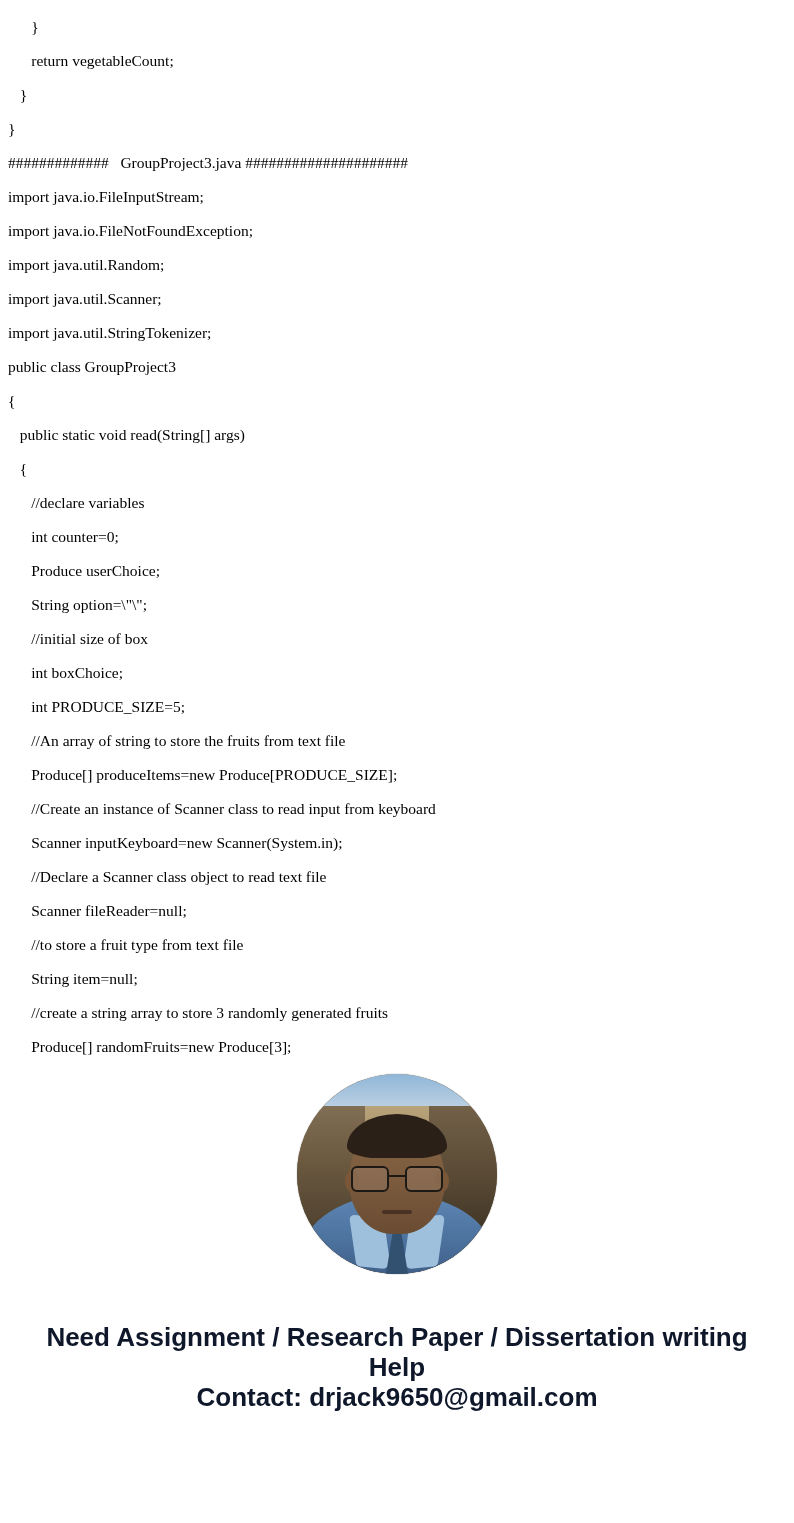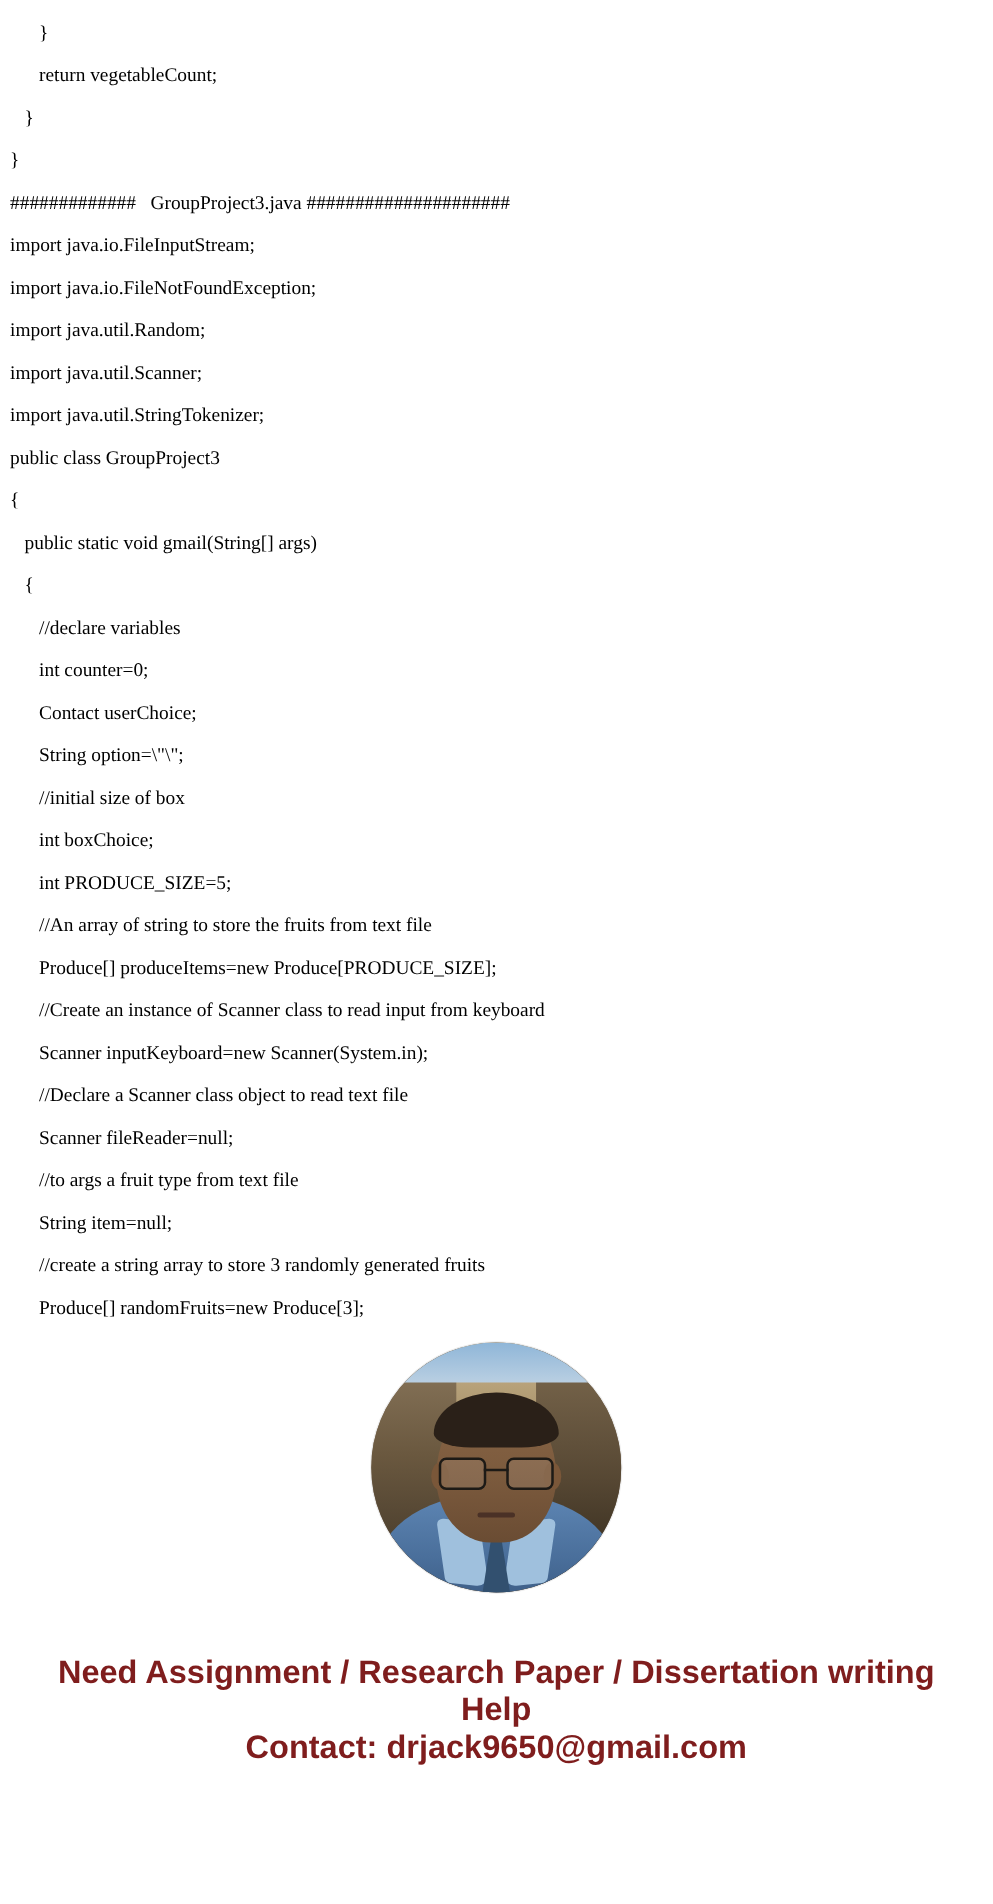--- a/index.html
+++ b/index.html
@@ -188,21 +188,21 @@
     background: #4a3126;
     border-radius: 3px;
   }
   .promo {
     margin-top: 48px;
     text-align: center;
     font-family: "Liberation Sans", sans-serif;
     font-weight: bold;
     font-size: 26px;
     line-height: 30px;
-    color: #7f1d1d;
+    color: #0f172a;
     padding: 0 16px;
   }
   .promo-line1 {
     display: block;
   }
   .promo-line2 {
     display: block;
     margin-top: 0;
   }
 </style>
@@ -217,36 +217,36 @@
     <div class="code-line">   }</div>
     <div class="code-line">}</div>
     <div class="code-line">#############   GroupProject3.java #####################</div>
     <div class="code-line">import java.io.FileInputStream;</div>
     <div class="code-line">import java.io.FileNotFoundException;</div>
     <div class="code-line">import java.util.Random;</div>
     <div class="code-line">import java.util.Scanner;</div>
     <div class="code-line">import java.util.StringTokenizer;</div>
     <div class="code-line">public class GroupProject3</div>
     <div class="code-line">{</div>
-    <div class="code-line">   public static void gmail(String[] args)</div>
+    <div class="code-line">   public static void read(String[] args)</div>
     <div class="code-line">   {</div>
     <div class="code-line">      //declare variables</div>
     <div class="code-line">      int counter=0;</div>
-    <div class="code-line">      Contact userChoice;</div>
+    <div class="code-line">      Produce userChoice;</div>
     <div class="code-line">      String option=\"\";</div>
     <div class="code-line">      //initial size of box</div>
     <div class="code-line">      int boxChoice;</div>
     <div class="code-line">      int PRODUCE_SIZE=5;</div>
     <div class="code-line">      //An array of string to store the fruits from text file</div>
     <div class="code-line">      Produce[] produceItems=new Produce[PRODUCE_SIZE];</div>
     <div class="code-line">      //Create an instance of Scanner class to read input from keyboard</div>
     <div class="code-line">      Scanner inputKeyboard=new Scanner(System.in);</div>
     <div class="code-line">      //Declare a Scanner class object to read text file</div>
     <div class="code-line">      Scanner fileReader=null;</div>
-    <div class="code-line">      //to args a fruit type from text file</div>
+    <div class="code-line">      //to store a fruit type from text file</div>
     <div class="code-line">      String item=null;</div>
     <div class="code-line">      //create a string array to store 3 randomly generated fruits</div>
     <div class="code-line">      Produce[] randomFruits=new Produce[3];</div>
   </div>
 
   <div class="author-photo-wrap">
     <div class="author-photo">
       <div class="photo-bg-left"></div>
       <div class="photo-bg-mid"></div>
       <div class="photo-bg-right"></div>

